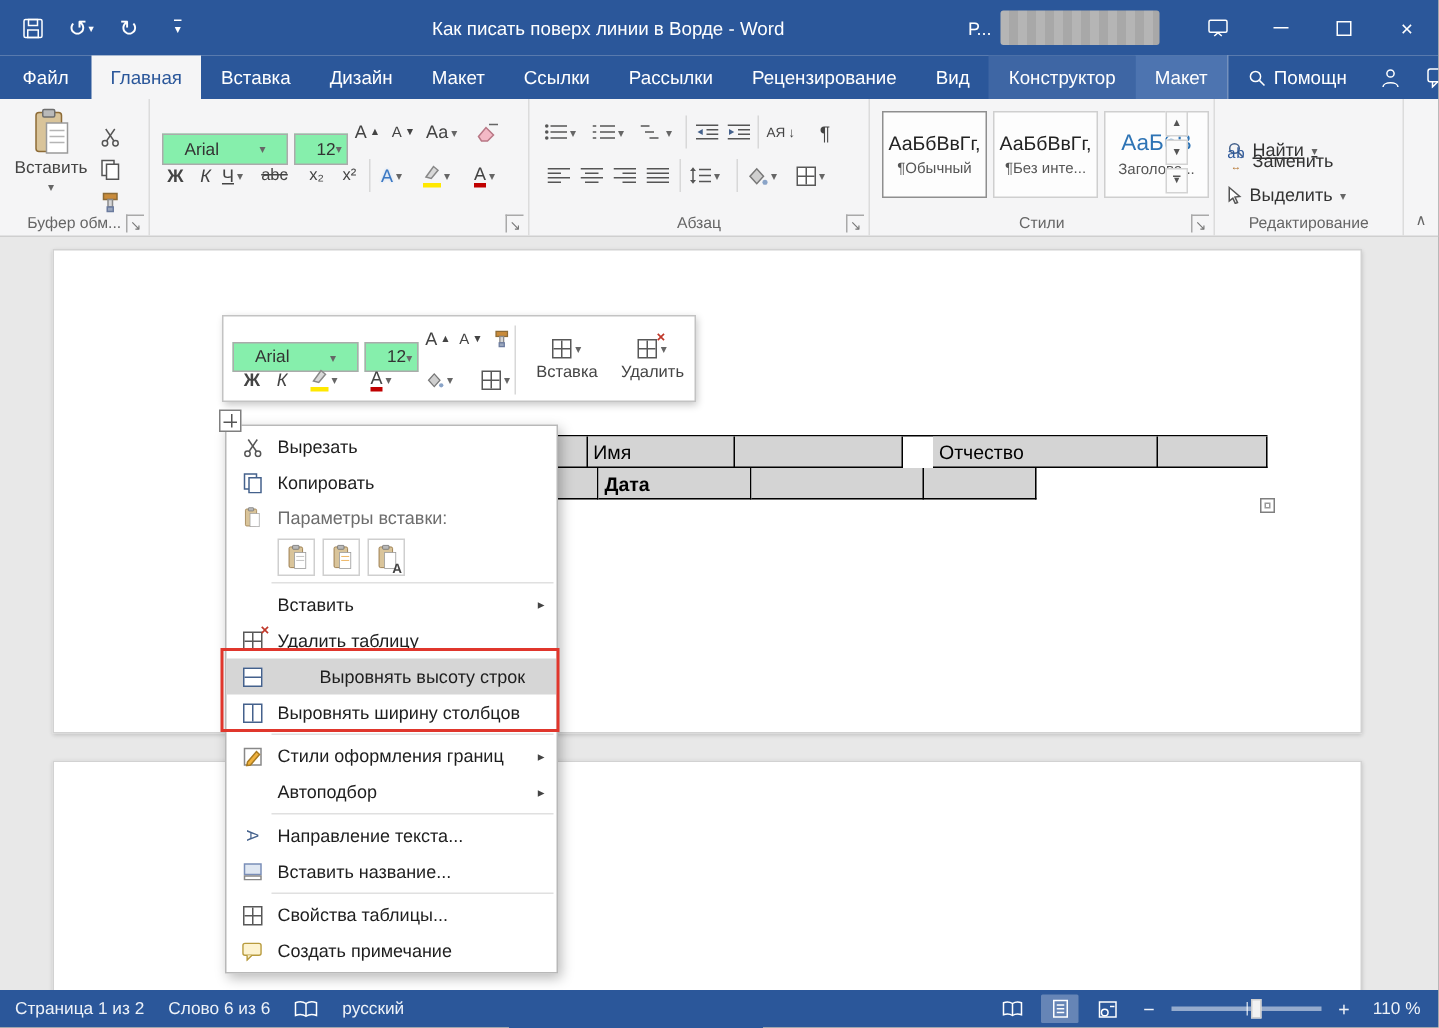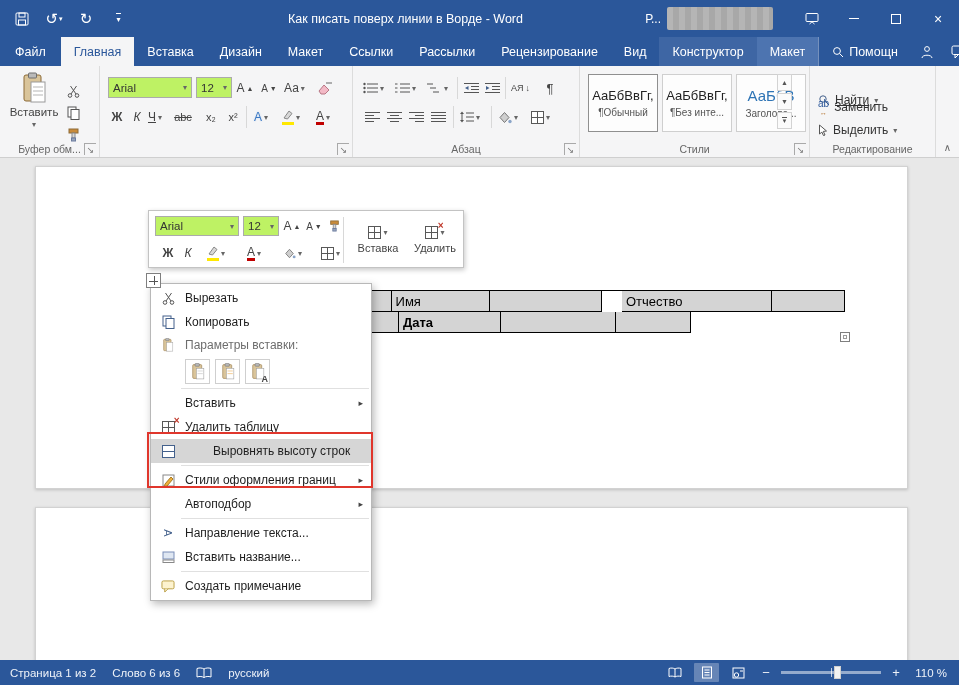--- a/index.html
+++ b/index.html
@@ -29,21 +29,21 @@
   .tab.ctx { background:#3e66a4; }
   .tab.ctx2 { background:#4d74b0; }
   .tab.help { border-left:1px solid rgba(255,255,255,.35); gap:5px; }
   .tabs-right { margin-left:auto; display:flex; align-items:center; }
   .tr-ic { width:32px; height:29px; display:flex; align-items:center; justify-content:center; }
   
   .ribbon { position:absolute; top:66px; left:0; right:0; height:92px; background:#f5f5f6; border-bottom:1px solid #cfcfcf; color:#444; }
   .grp { position:absolute; top:0; bottom:0; border-right:1px solid #dcdcdc; }
   .glabel { position:absolute; bottom:2px; left:0; right:0; text-align:center; font-size:10.5px; color:#666; }
   .launch { position:absolute; right:3px; bottom:2px; width:12px; height:12px; font-size:9px; color:#777; line-height:12px; text-align:center; border-top:1px solid #a9a9a9; border-left:1px solid #a9a9a9; }
-  .combo { position:absolute; height:21px; background:#bef264; border:1px solid #ababab; display:flex; align-items:center; padding:0 4px; font-size:11.5px; color:#333; }
+  .combo { position:absolute; height:21px; background:#86efac; border:1px solid #ababab; display:flex; align-items:center; padding:0 14px; font-size:11.5px; color:#333;margin-top:12px; }
   .combo .caret { margin-left:auto; }
   .caret { font-size:8px; color:#666; }
   .ib { position:absolute; height:22px; min-width:18px; display:flex; align-items:center; justify-content:center; font-size:12px; color:#444; gap:2px; }
   .vsep { position:absolute; width:1px; height:22px; background:#d8d8d8; }
   .b { font-weight:bold; } .i { font-style:italic; } .u { text-decoration:underline; } .s { text-decoration:line-through; font-size:11px;text-align:right; }
   .redbar { border-bottom:3px solid #c00000; line-height:12px; }
   .yellowbar { border-bottom:3px solid #ffe800; line-height:12px; }
   .fx { color:#3b78c3; text-shadow:0 0 2px #bcd4ef; }
   .gridic { width:13px; height:13px; border:1px solid #585858; position:relative; background:#fff; flex:none; }
   .gridic::before { content:""; position:absolute; top:50%; left:0; right:0; height:1px; background:#585858; margin-top:-0.5px; }
@@ -92,21 +92,21 @@
   .cmi .clbl { padding-left:6px; white-space:nowrap; }
   .cmi .sub { margin-left:auto; font-size:9px; color:#444; padding-right:2px; }
   .cmi.hl { background:#d6d6d6;gap:28px; }
   .cmi.plabel { height:22px; color:#6d6d6d; }
   .cm-sep { height:1px; background:#e0e0e0; margin:2px 2px 2px 30px; }
   .pasteopts { height:30px; display:flex; align-items:center; gap:5px; padding-left:34px; }
   .pbtn { width:25px; height:25px; border:1px solid #cfcfcf; background:#fff; display:flex; align-items:center; justify-content:center; position:relative; }
   .pbtn .pA { position:absolute; right:1px; bottom:-1px; font-size:9px; font-weight:bold; color:#444; }
   .annot { position:absolute; left:147px; top:274px; width:226px; height:56px; border:2px solid #e0362c; z-index:30; pointer-events:none; }
   .rotA { display:inline-block; transform:rotate(90deg); font-size:11px; color:#44618c; }
-  .repl { display:flex; flex-direction:column; align-items:center; line-height:1; }
+  .repl { display:flex; flex-direction:column; align-items:center; line-height:1;font-family:Liberation Mono, monospace; }
   .repl .t1 { font-size:10px; color:#2b579a; }
   .repl .t2 { font-size:7px; color:#b06a1f; }
   
   .statusbar { position:absolute; left:0; right:0; bottom:0; height:25px; background:#2b579a; color:#eef2f8; display:flex; align-items:center; font-size:11.5px; }
   .sb-left { display:flex; align-items:center; gap:16px; padding-left:10px; }
   .sb-right { margin-left:auto; display:flex; align-items:center; gap:7px; padding-right:12px; }
   .vbtn { width:25px; height:19px; display:flex; align-items:center; justify-content:center; border-radius:1px; }
   .vbtn.active { background:rgba(255,255,255,.28); }
   .ztrack { position:relative; width:100px; height:3px; background:rgba(255,255,255,.5); }
   .ztrack .notch { position:absolute; left:50%; top:-3px; width:1px; height:9px; background:rgba(255,255,255,.7); }
@@ -639,20 +639,26 @@
             </span>
           </span>
         <span class="clbl">Удалить таблицу</span>
       </div>
       <div class="cmi hl">
         <span class="cic">
             <span class="gridic g-blue rows"></span>
           </span>
         <span class="clbl">Выровнять высоту строк</span>
       </div>
+      <div class="cmi">
+        <span class="cic">
+            <span class="gridic g-blue cols"></span>
+          </span>
+        <span class="clbl">Выровнять ширину столбцов</span>
+      </div>
       <div class="cm-sep"></div>
       <div class="cmi">
         <span class="cic">
             <svg width="13" height="13" viewBox="0 0 13 13">
               <rect x="1" y="1" width="11" height="11" fill="#fff" stroke="#888"></rect>
               <path d="M3 10 L9 3 L11 5 L5 12 L2.5 12.5 Z" fill="#f0b13c" stroke="#a87a22"></path>
             </svg>
           </span>
         <span class="clbl">Стили оформления границ</span>
         <span class="sub">▸</span>
@@ -672,20 +678,26 @@
       <div class="cmi">
         <span class="cic">
             <svg width="13" height="12" viewBox="0 0 13 12">
               <rect x="1" y="1" width="11" height="7" fill="#dfe7f2" stroke="#7a8eb8"></rect>
               <rect x="1" y="9" width="11" height="2.5" fill="#fff" stroke="#888"></rect>
             </svg>
           </span>
         <span class="clbl">Вставить название...</span>
       </div>
       <div class="cm-sep"></div>
+      <div class="cmi">
+        <span class="cic">
+            <span class="gridic"></span>
+          </span>
+        <span class="clbl">Свойства таблицы...</span>
+      </div>
       <div class="cmi">
         <span class="cic">
             <svg width="14" height="13" viewBox="0 0 15 14" fill="#fdf3d0" stroke="#b89b3e">
               <rect x="1" y="1" width="13" height="8.5" rx="1.5"></rect>
               <path d="M4 9.5 L4 13 L7.5 9.5"></path>
             </svg>
           </span>
         <span class="clbl">Создать примечание</span>
       </div>
     </div>

